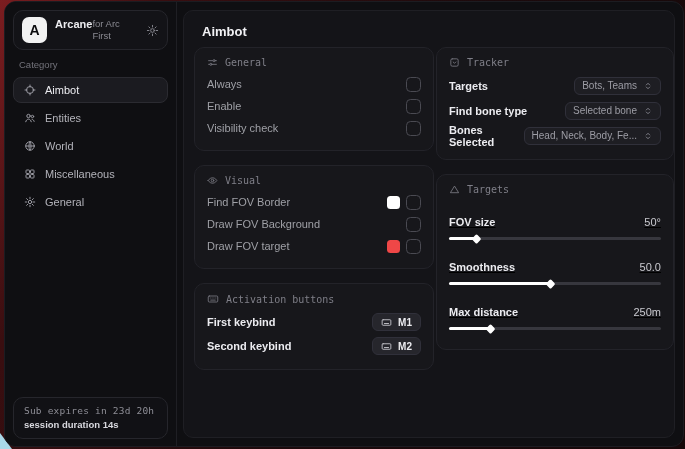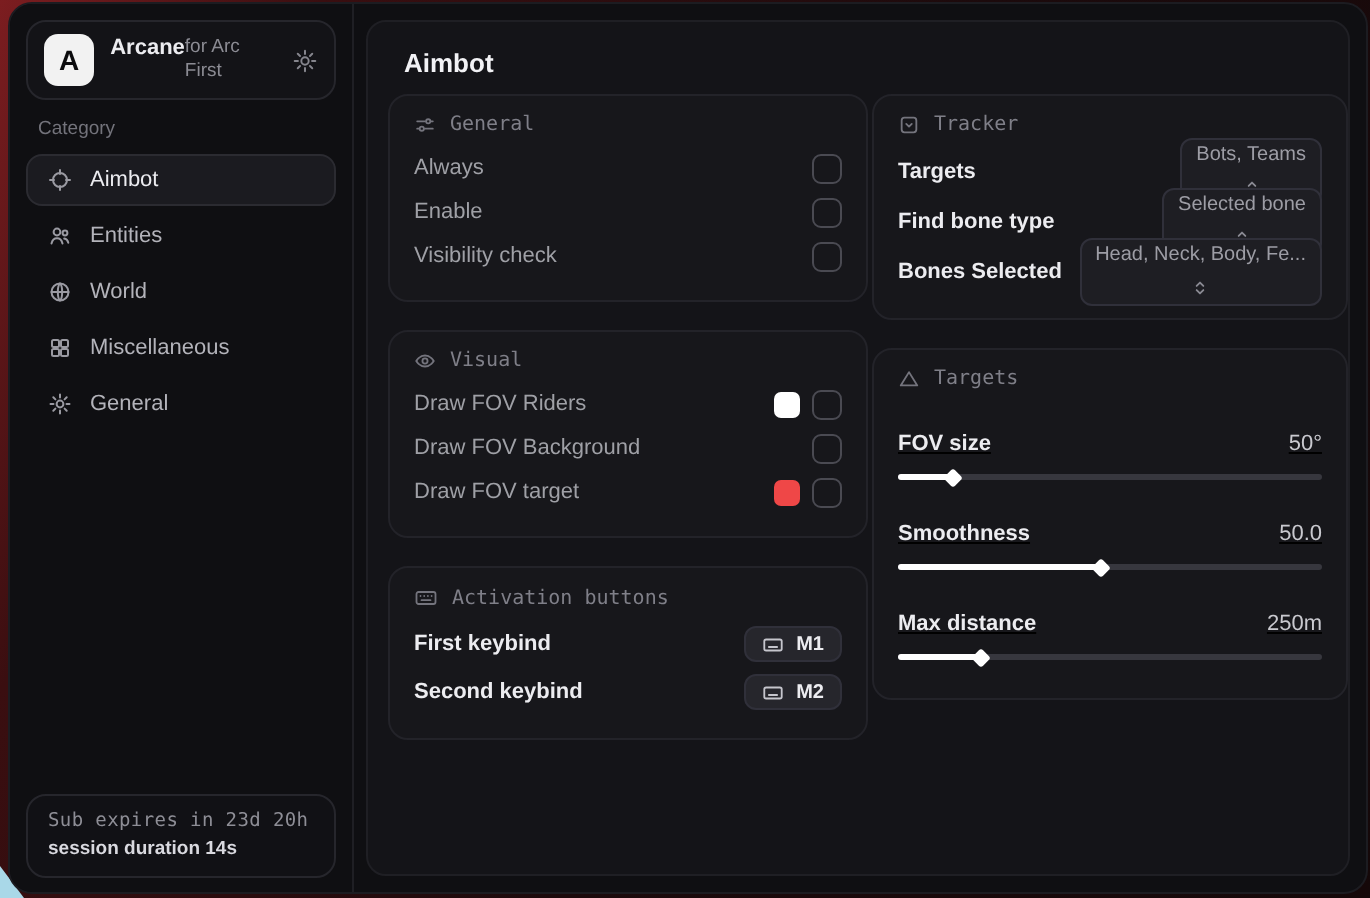--- a/index.html
+++ b/index.html
@@ -51,21 +51,21 @@
 
   .row { display:flex; align-items:center; justify-content:space-between; height:22px; }
   .row-label { color:#9fa0a6; font-size:11px; font-weight:500; }
   .row-label.bright { color:#ececf0; font-weight:bold; }
   .controls { display:flex; align-items:center; gap:6px; }
 
   .checkbox { width:15px; height:15px; border:1.5px solid #4a4a52; border-radius:4.5px; background:transparent; }
   .swatch { width:13px; height:13px; border-radius:3.5px; }
 
   .select-btn { display:flex; align-items:center; gap:6px; background:#1e1e23; border:1px solid #30303a;
-    border-radius:6px; padding:2.5px 7px; color:#9d9da5; font-size:10px; max-width:152px; white-space:nowrap;flex-direction:column; }
+    border-radius:6px; padding:2.5px 7px; color:#9d9da5; font-size:10px; max-width:152px; white-space:nowrap; }
   .select-btn .chev { display:flex; color:#8a8a93; flex:0 0 auto; }
   .select-btn .sel-text { overflow:hidden; text-overflow:ellipsis; }
 
   .keybind-btn { display:flex; align-items:flex-start; gap:6px; background:#26262c; border:1px solid #30303ا;
     border:1px solid #30303a; border-radius:6px; padding:2.5px 8px; color:#ececf0; font-size:10px; font-weight:bold; }
   .keybind-btn .kicon { display:flex; color:#c5c5cc; }
 
   .acc-row { margin-top:18px;text-decoration:underline; }
   .acc-top { display:flex; align-items:center; justify-content:space-between; height:18px; }
   .acc-value { color:#c9c9cf; font-size:11px; font-weight:500; }
@@ -194,21 +194,21 @@
           <div class="card-head">
             <span class="sicon">
               <svg width="11" height="11" viewBox="0 0 24 24" fill="none" stroke="currentColor" stroke-width="2" stroke-linecap="round">
                 <path d="M2.5 12s3.5-6 9.5-6 9.5 6 9.5 6-3.5 6-9.5 6-9.5-6-9.5-6z"></path>
                   <circle cx="12" cy="12" r="2.8"></circle>
               </svg>
             </span>
             <span>Visual</span>
           </div>
           <div class="row">
-            <span class="row-label">Draw FOV Riders</span>
+            <span class="row-label">Find FOV Border</span>
             <span class="controls">
               <span class="swatch" style="background:#ffffff"></span>
               <span class="checkbox"></span>
             </span>
           </div>
           <div class="row">
             <span class="row-label">Draw FOV Background</span>
             <span class="controls">
               <span class="checkbox"></span>
             </span>

